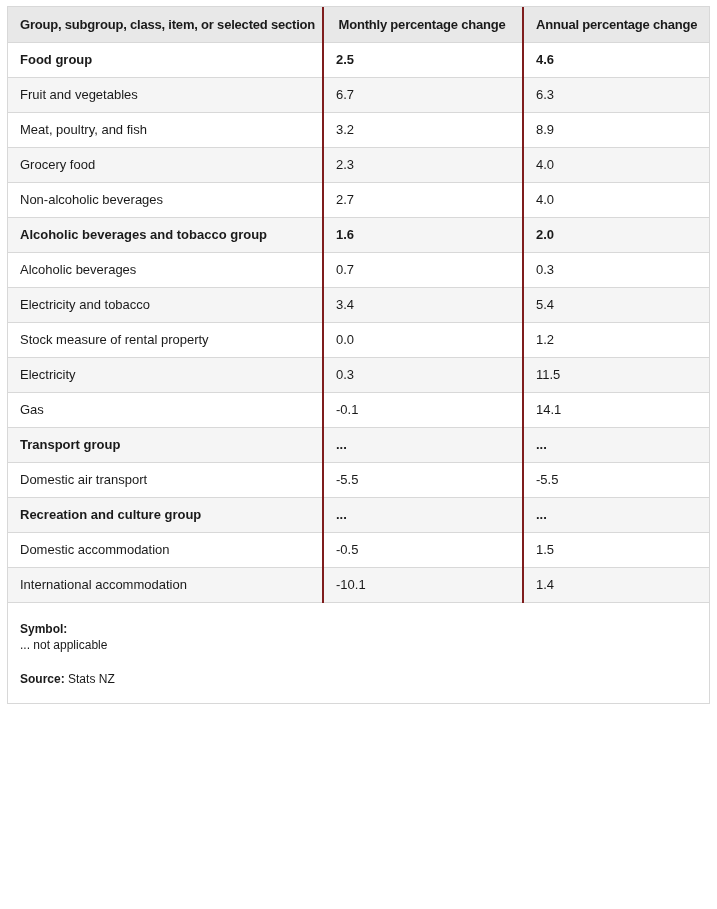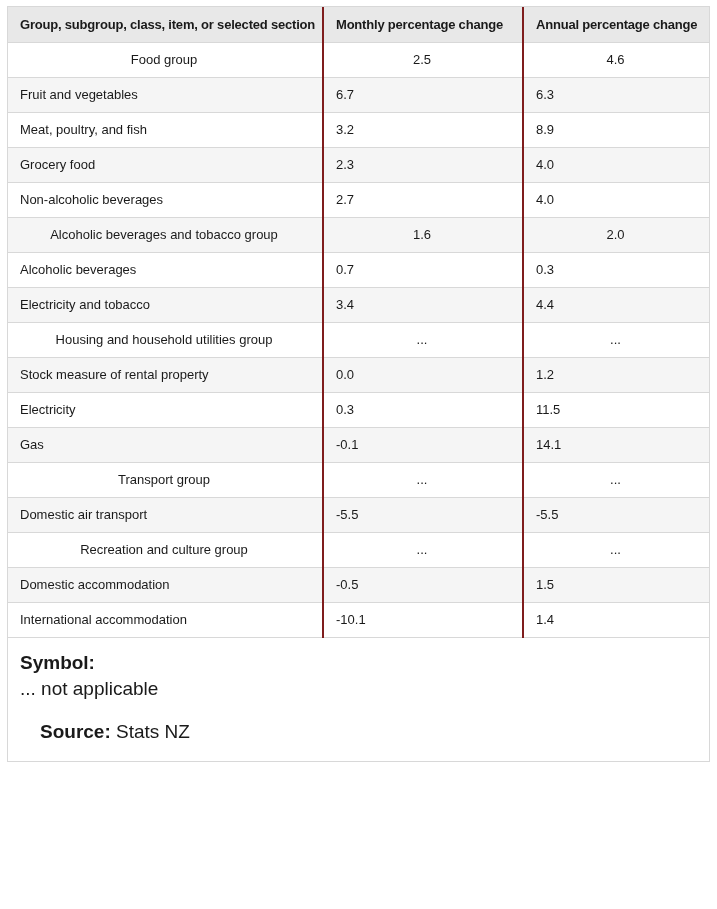--- a/index.html
+++ b/index.html
@@ -36,35 +36,35 @@
     white-space: nowrap;
     overflow: visible;
   }
   th + th, td + td {
     border-left: 2px solid #7f1d1d;
   }
   thead th {
     background: #e8e8e8;
     font-weight: bold;
     letter-spacing: -0.2px;
+    text-align: center;
   }
   tbody tr:nth-child(even) {
     background: #f5f5f5;
   }
   tbody tr.bold td {
-    font-weight: normal;
-    text-align: center;
+    font-weight: bold;
   }
   .footer {
-    padding: 12px 12px 16px 12px;
-    font-size: 19px;
+    padding: 18px 12px 16px 12px;
+    font-size: 12px;
     line-height: 1.38;
   }
   .b { font-weight: bold; }
-  .source-block { margin-top: 17px; margin-left: 20px; }
+  .source-block { margin-top: 17px; }
 </style>
 </head>
 <body>
 
 <div class="page">
   <div class="table-wrap">
     <table>
       <colgroup>
         <col class="c1">
           <col class="c2">
@@ -109,26 +109,21 @@
     <td>2.0</td>
   </tr>
           <tr>
     <td>Alcoholic beverages</td>
     <td>0.7</td>
     <td>0.3</td>
   </tr>
           <tr>
     <td>Electricity and tobacco</td>
     <td>3.4</td>
-    <td>4.4</td>
-  </tr>
-          <tr class="bold">
-    <td>Housing and household utilities group</td>
-    <td>...</td>
-    <td>...</td>
+    <td>5.4</td>
   </tr>
           <tr>
     <td>Stock measure of rental property</td>
     <td>0.0</td>
     <td>1.2</td>
   </tr>
           <tr>
     <td>Electricity</td>
     <td>0.3</td>
     <td>11.5</td>

